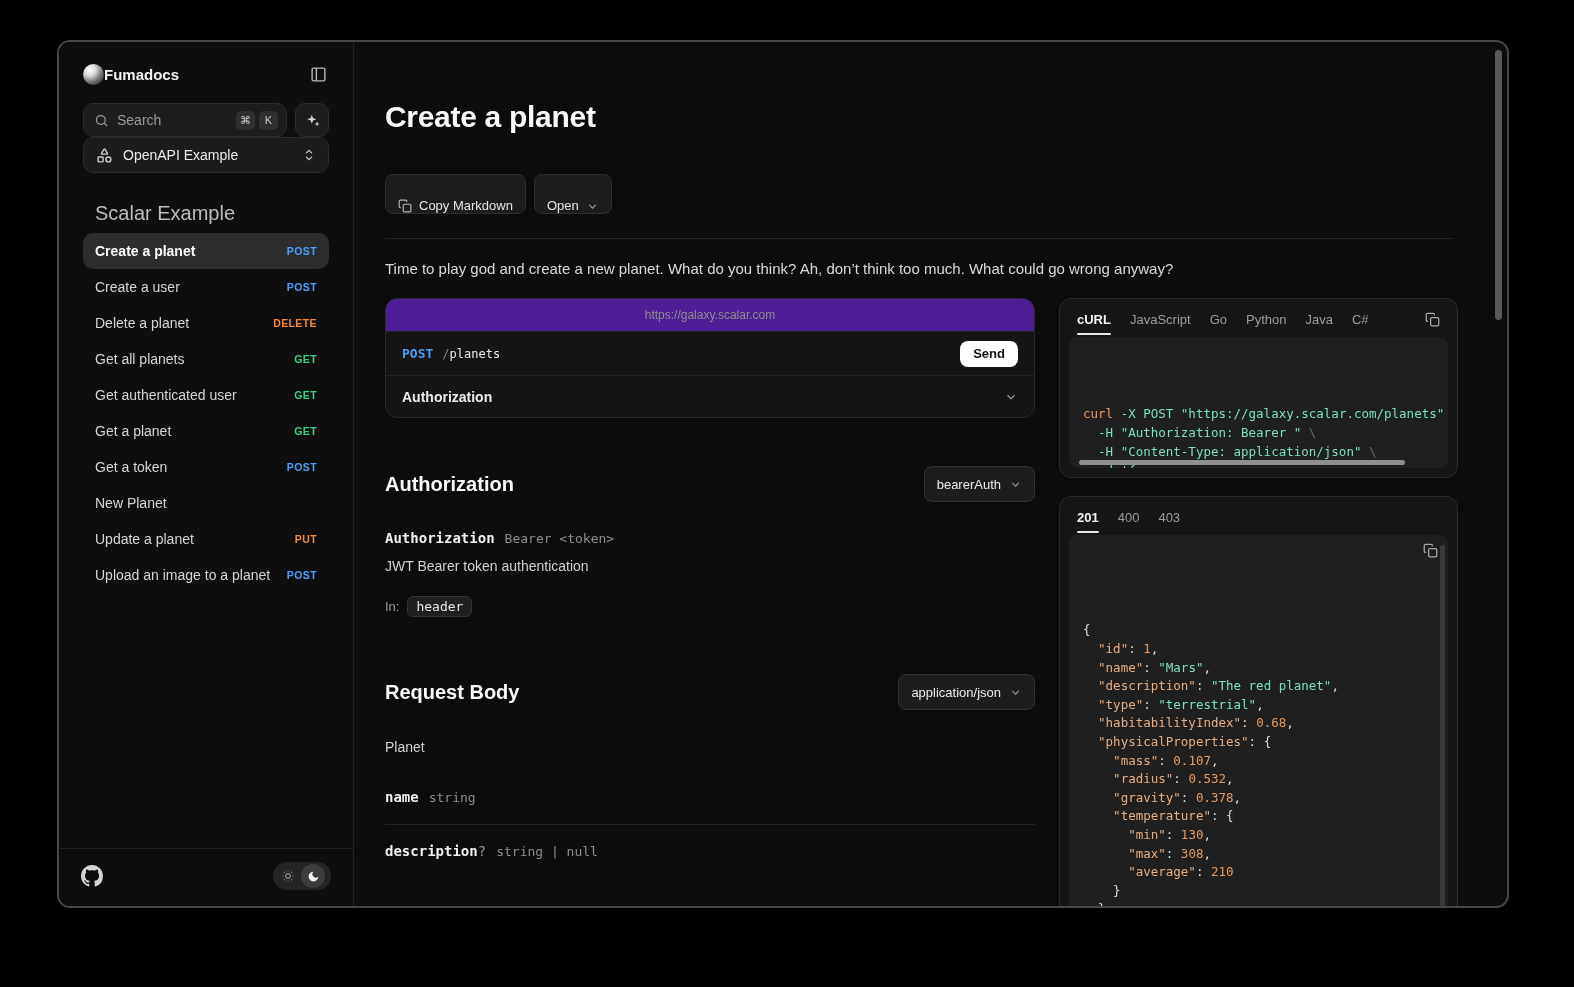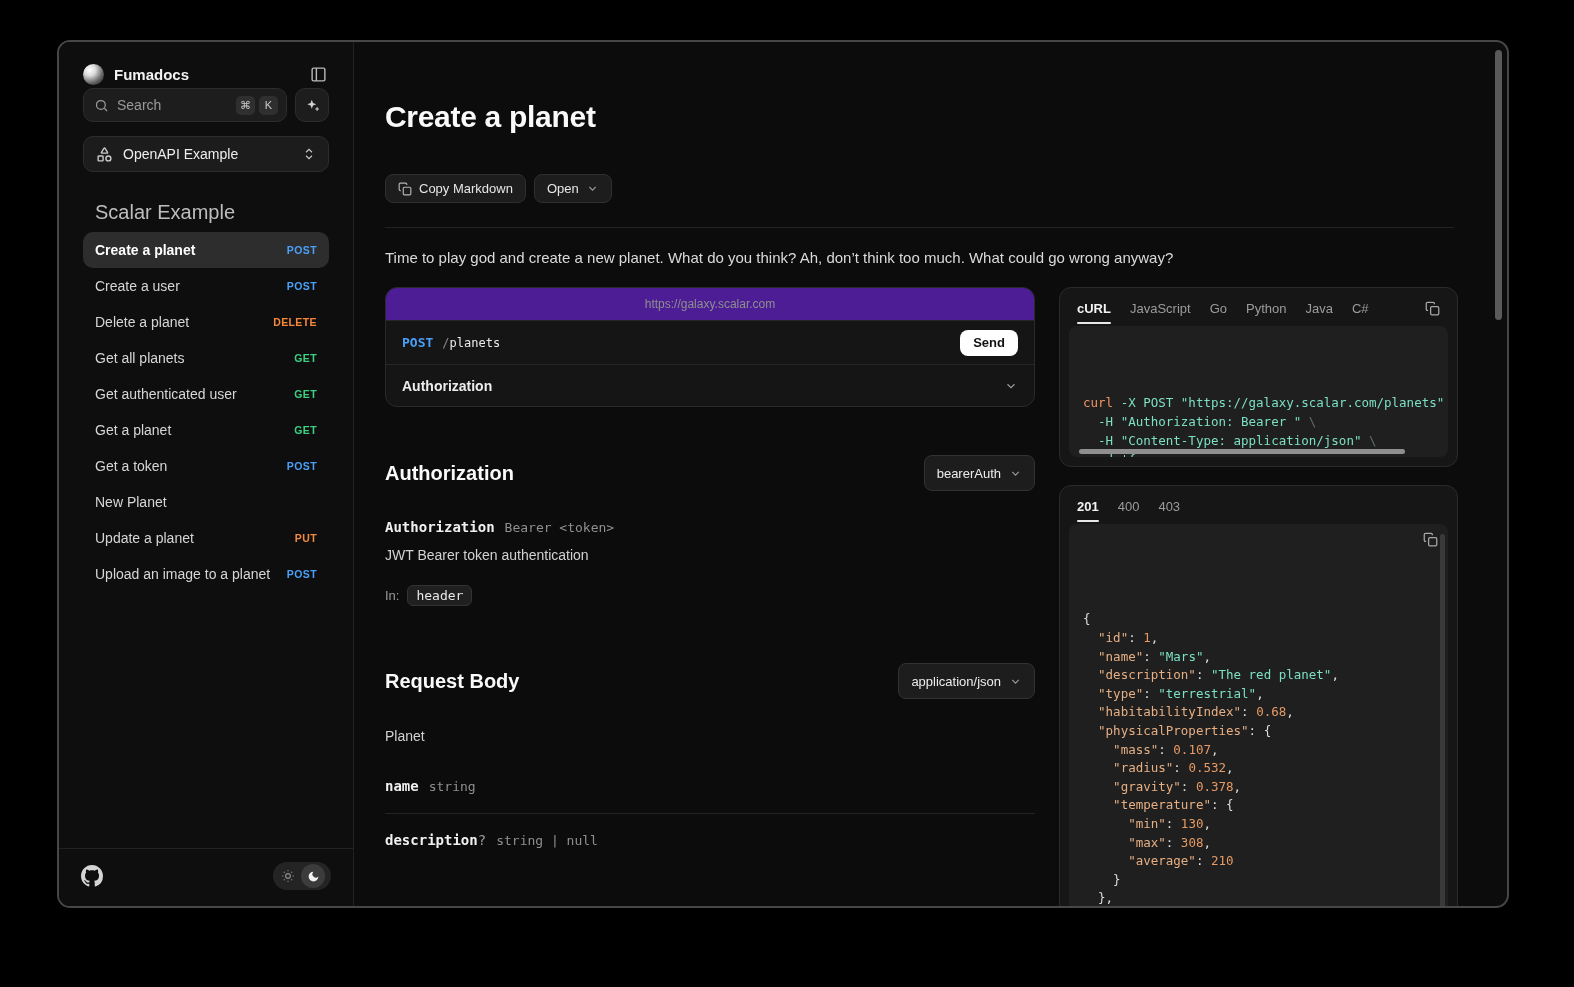--- a/index.html
+++ b/index.html
@@ -19,27 +19,27 @@
   .mono{font-family:"DejaVu Sans Mono",monospace}
 
   
   .window{position:absolute;left:57px;top:40px;width:1452px;height:868px;
     background:var(--win-bg);border:2px solid var(--win-border);border-radius:13px;
     overflow:hidden;display:flex;box-shadow:0 8px 40px rgba(0,0,0,.8)}
 
   
   .sidebar{width:295px;flex:none;border-right:1px solid #222;display:flex;
     flex-direction:column;padding:18px 24px 14px;background:#0e0e0e}
-  .sb-head{display:flex;align-items:center;gap:10px;height:28px;}
+  .sb-head{display:flex;align-items:center;height:28px;margin-bottom:15px}
   .logo{width:21px;height:21px;border-radius:50%;flex:none;
     background:radial-gradient(circle at 32% 28%,#ffffff 0%,#dcdcdc 28%,#6a6a6a 62%,#0e0e0e 100%)}
   .brand{font-size:15px;font-weight:700;color:#f2f2f2;flex:1}
   .icon-btn{background:none;border:none;color:#b9b9b9;cursor:pointer;display:flex;
     align-items:center;justify-content:center;padding:2px}
-  .search-row{display:flex;gap:8px;margin-bottom:14px}
+  .search-row{display:flex;gap:8px;}
   .search{flex:1;height:34px;border-radius:10px;background:#1d1d1d;border:1px solid #2d2d2d;
     display:flex;align-items:center;gap:8px;padding:0 8px 0 10px;color:var(--muted);font-size:14px}
   .search .ph{flex:1}
   .kbd{width:19px;height:19px;border-radius:5px;background:#2f2f2f;color:#c9c9c9;
     font-size:11px;display:flex;align-items:center;justify-content:center}
   .kbds{display:flex;gap:4px}
   .ai-btn{width:34px;height:34px;border-radius:10px;background:#1d1d1d;border:1px solid #2d2d2d;
     color:#d2d2d2;display:flex;align-items:center;justify-content:center;cursor:pointer}
   .api-select{width:100%;height:36px;border-radius:10px;background:#1c1c1c;border:1px solid #2d2d2d;
     display:flex;align-items:center;gap:10px;padding:0 12px;cursor:pointer;color:#c9c9c9}
@@ -57,22 +57,22 @@
   .theme-toggle{margin-left:auto;width:58px;height:28px;border-radius:14px;background:#242424;
     display:flex;align-items:center;cursor:pointer;padding:2px}
   .tt-sun{width:26px;display:flex;align-items:center;justify-content:center;color:#8e8e8e}
   .tt-moon{width:24px;height:24px;border-radius:50%;background:#3c3c3c;display:flex;
     align-items:center;justify-content:center;color:#f2f2f2}
 
   
   .main{flex:1;position:relative;padding:57px 53px 0 31px;overflow:hidden}
   h1.page-title{font-size:30px;font-weight:700;color:#fafafa;letter-spacing:-.3px;line-height:36px}
   .actions{display:flex;gap:8px;margin-top:39px}
-  .act-btn{height:29px;border-radius:8px;background:#1d1d1d;border:1px solid #2f2f2f;color:#e6e6e6;
-    font-size:13px;font-weight:500;padding:0 12px;display:flex;align-items:center;gap:7px;cursor:pointer;
+  .act-btn{height:40px;border-radius:8px;background:#1d1d1d;border:1px solid #2f2f2f;color:#e6e6e6;
+    font-size:13px;font-weight:500;padding:0 12px;display:flex;align-items:flex-end;gap:7px;cursor:pointer;
     font-family:"Liberation Sans",sans-serif}
   .act-btn .chev{color:#a0a0a0;display:flex}
   .top-divider{border:none;border-top:1px solid #232323;margin-top:24px}
   .desc{margin-top:21px;font-size:15px;color:#dadada}
   .cols{margin-top:21px;display:flex;gap:24px}
   .col-left{width:650px;flex:none}
   .col-right{width:399px;flex:none}
 
   
   .playground{border:1px solid var(--panel-border);border-radius:12px;background:#151515;overflow:hidden}

